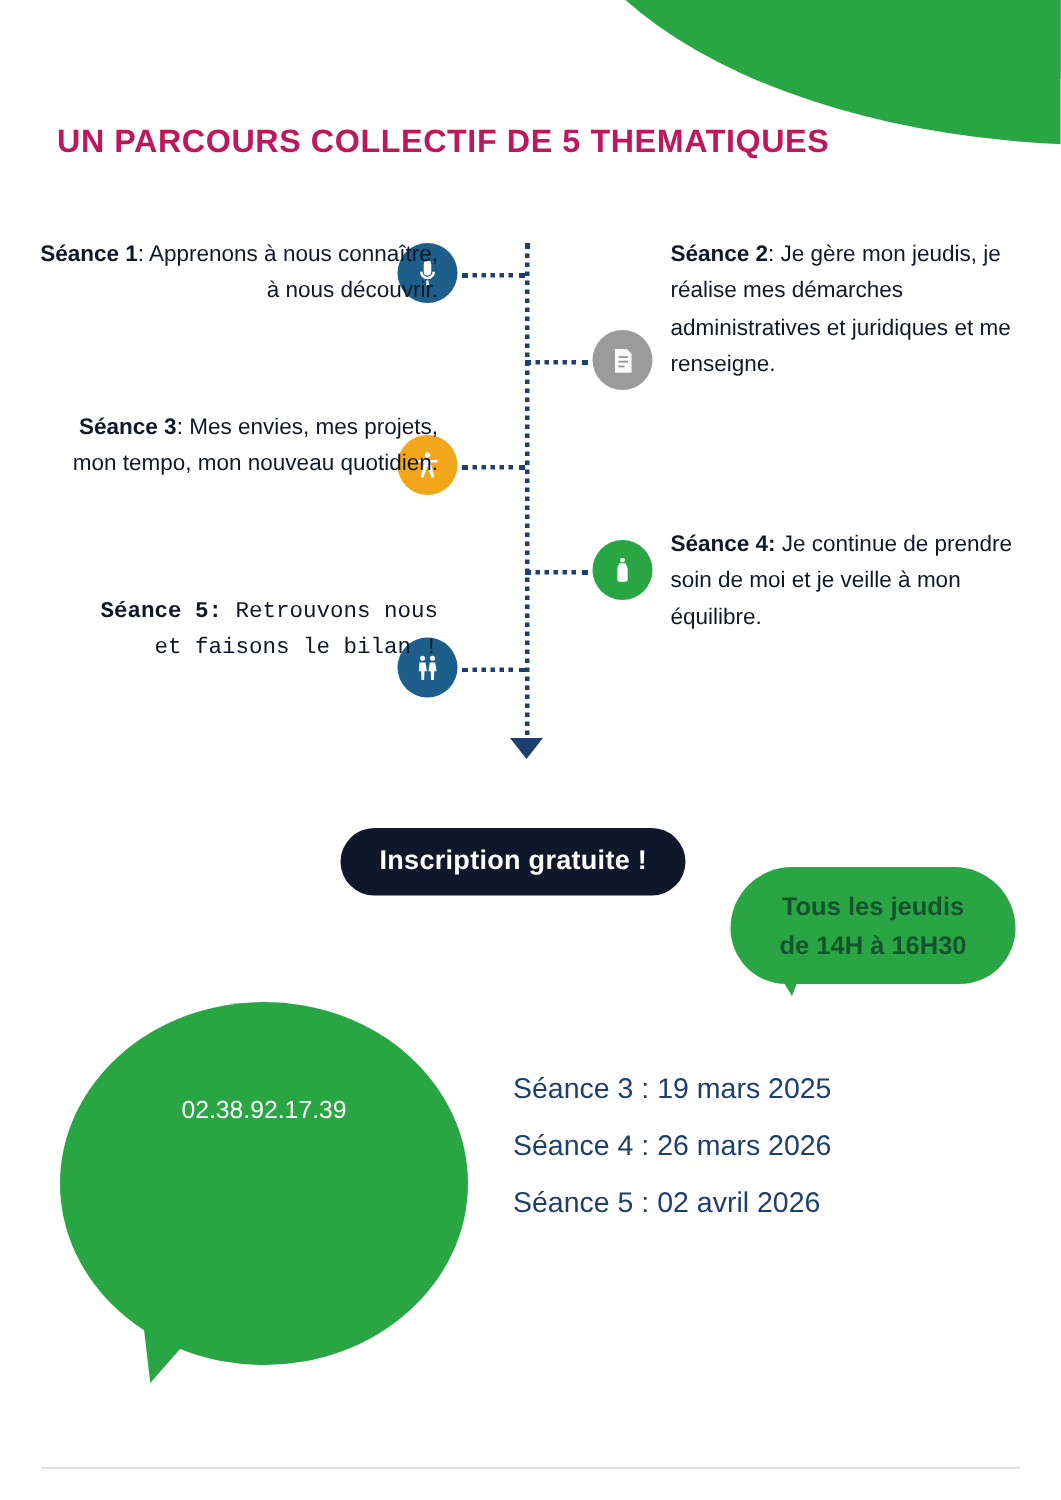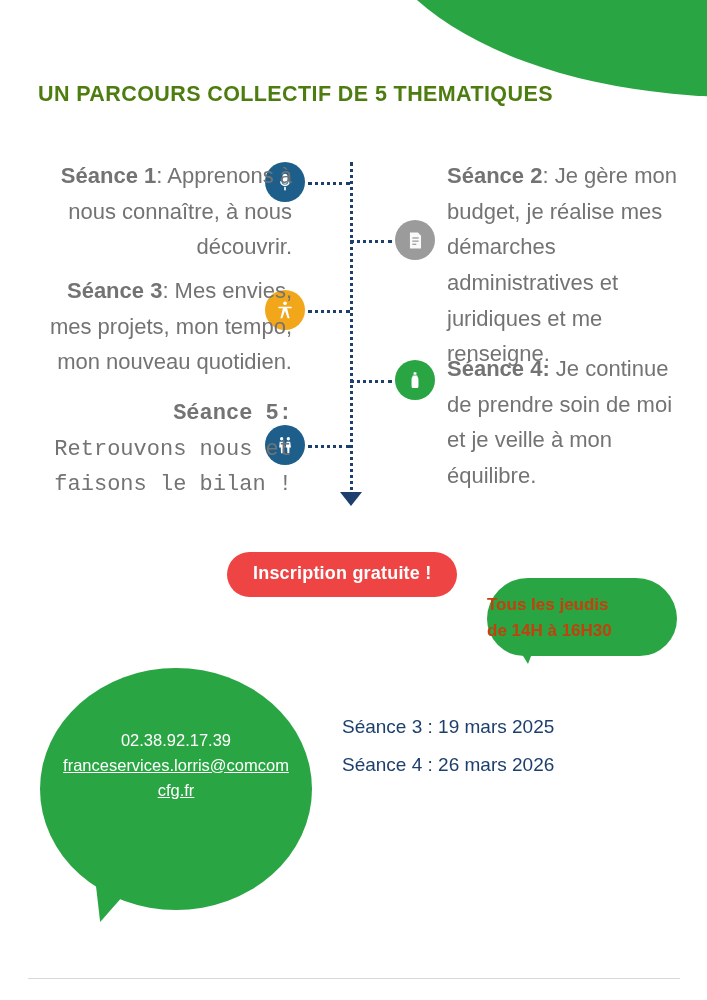--- a/index.html
+++ b/index.html
@@ -40,21 +40,21 @@
 
   
   .title {
     position: absolute;
     top: 82px;
     left: 38px;
     width: 630px;
     font-size: 21.5px;
     font-weight: bold;
     letter-spacing: 0.4px;
-    color: #4d7c0f;
+    color: #be185d;
   }
 
   
   .timeline {
     position: absolute;
     top: 148px;
     left: 0;
     width: 707px;
     height: 370px;
   }
@@ -95,34 +95,34 @@
     display: flex;
     align-items: center;
     justify-content: center;
     color: #ffffff;
   }
   .badge svg { display: block; }
 
   
   .sess {
     position: absolute;
-    font-size: 22px;
+    font-size: 15px;
     line-height: 1.62;
-    color: #737373;
+    color: #0f172a;
   }
   .sess b { font-weight: bold; }
   .sess-left  { text-align: right; }
   .sess-right { text-align: left; }
 
   
   .pill {
     position: absolute;
     top: 552px;
     left: 227px;
-    background: #ef4444;
+    background: #0f172a;
     color: #ffffff;
     font-size: 18px;
     font-weight: bold;
     padding: 11px 26px 13px 26px;
     border-radius: 24px;
     letter-spacing: 0.2px;
   }
 
   
   .jeudi-blob {
@@ -141,24 +141,25 @@
     width: 0; height: 0;
     border-left: 16px solid transparent;
     border-right: 10px solid transparent;
     border-top: 26px solid #2aa544;
   }
   .jeudi-text {
     position: absolute;
     top: 592px;
     left: 487px;
     width: 190px;
+    text-align: center;
     font-size: 17px;
     font-weight: bold;
     line-height: 1.55;
-    color: #c2410c;
+    color: #14532d;
   }
 
   
   .bubble {
     position: absolute;
     top: 668px;
     left: 40px;
     width: 272px;
     height: 242px;
     background: #2aa544;
@@ -279,21 +280,21 @@
       <circle cx="16" cy="4.5" r="2"></circle>
       <path d="M13.8 8h4.4l1 7h-1.8l-.3 7h-2.2l-.3-7h-1.8z"></path>
     </svg>
   </div>
 
   <div class="sess sess-left" style="left:20px; top:10px; width:272px;">
     <b>Séance 1</b><span>: </span><span>Apprenons à nous connaître, à nous découvrir.</span>
   </div>
 
   <div class="sess sess-right" style="left:447px; top:10px; width:250px;">
-    <b>Séance 2</b><span>: </span><span>Je gère mon budget, je réalise mes démarches administratives et juridiques et me renseigne.</span>
+    <b>Séance 2</b><span>: </span><span>Je gère mon jeudis, je réalise mes démarches administratives et juridiques et me renseigne.</span>
   </div>
 
   <div class="sess sess-left" style="left:40px; top:105px; width:252px;margin-top:20px;">
     <b>Séance 3</b><span>: </span><span>Mes envies, mes projets, mon tempo, mon nouveau quotidien.</span>
   </div>
 
   <div class="sess sess-right" style="left:447px; top:203px; width:230px;">
     <b>Séance 4:</b><span> </span><span>Je continue de prendre soin de moi et je veille à mon équilibre.</span>
   </div>
 
@@ -311,21 +312,21 @@
   <div>Tous les jeudis</div>
   <div>de 14H à 16H30</div>
 </div>
 
 <div class="bubble-tail"></div>
 <div class="bubble"></div>
 <div class="bubble-content">
   <div class="bubble-title">
   </div>
   <div class="bubble-phone">02.38.92.17.39</div>
-  <div><span class="bubble-mail">franceservices.lorris@comcomcfg.fr</span></div>
 </div>
 
 <div class="dates">
   <div>Séance 3 : 19 mars 2025</div>
   <div>Séance 4 : 26 mars 2026</div>
+  <div>Séance 5 : 02 avril 2026</div>
 </div>
 
 <div class="bottom-rule"></div>
 
 </body></html>

